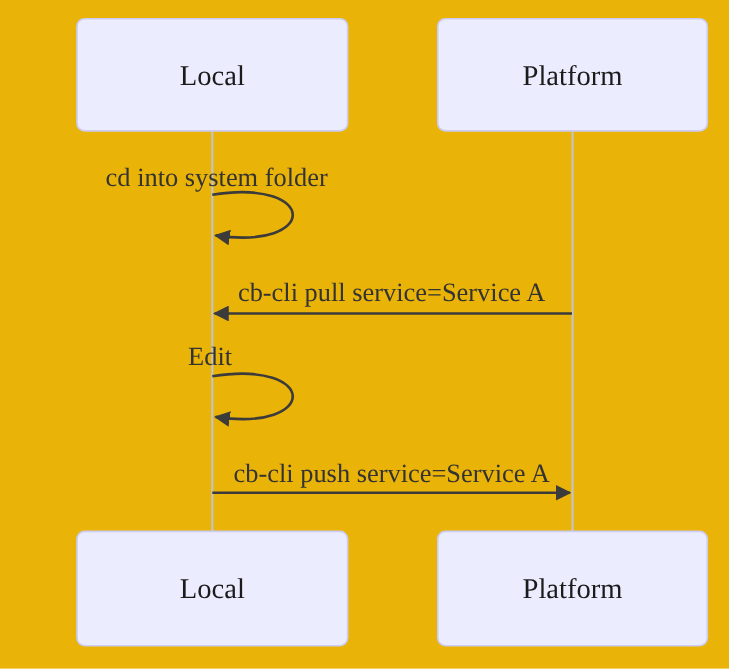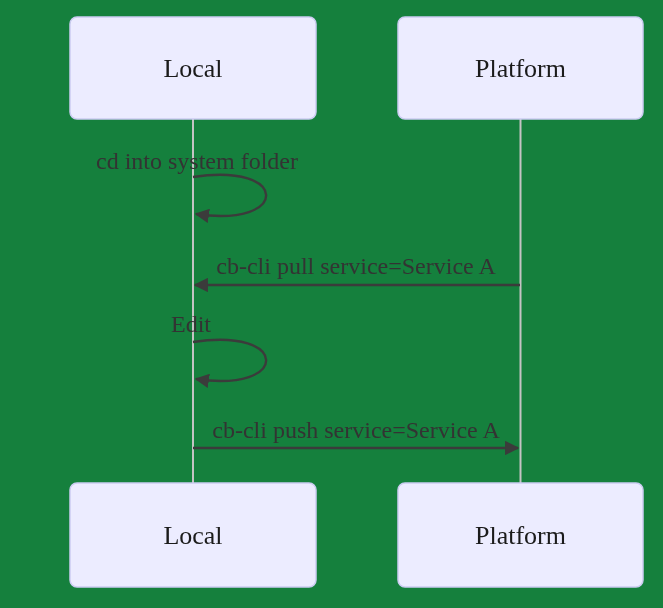--- a/index.html
+++ b/index.html
@@ -5,21 +5,21 @@
   html, body {
     margin: 0;
     padding: 0;
     background: #ffffff;
     font-family: "Liberation Serif", "DejaVu Serif", serif;
   }
   .stage {
     position: relative;
     width: 663px;
     height: 608px;
-    background: #15803d;
+    background: #eab308;
     overflow: hidden;
   }
   svg { display: block; }
   .actor-box {
     fill: #ECECFF;
     stroke: #CCCCF2;
     stroke-width: 1.5;
   }
   .actor-label {
     font-family: "Liberation Serif", "DejaVu Serif", serif;

